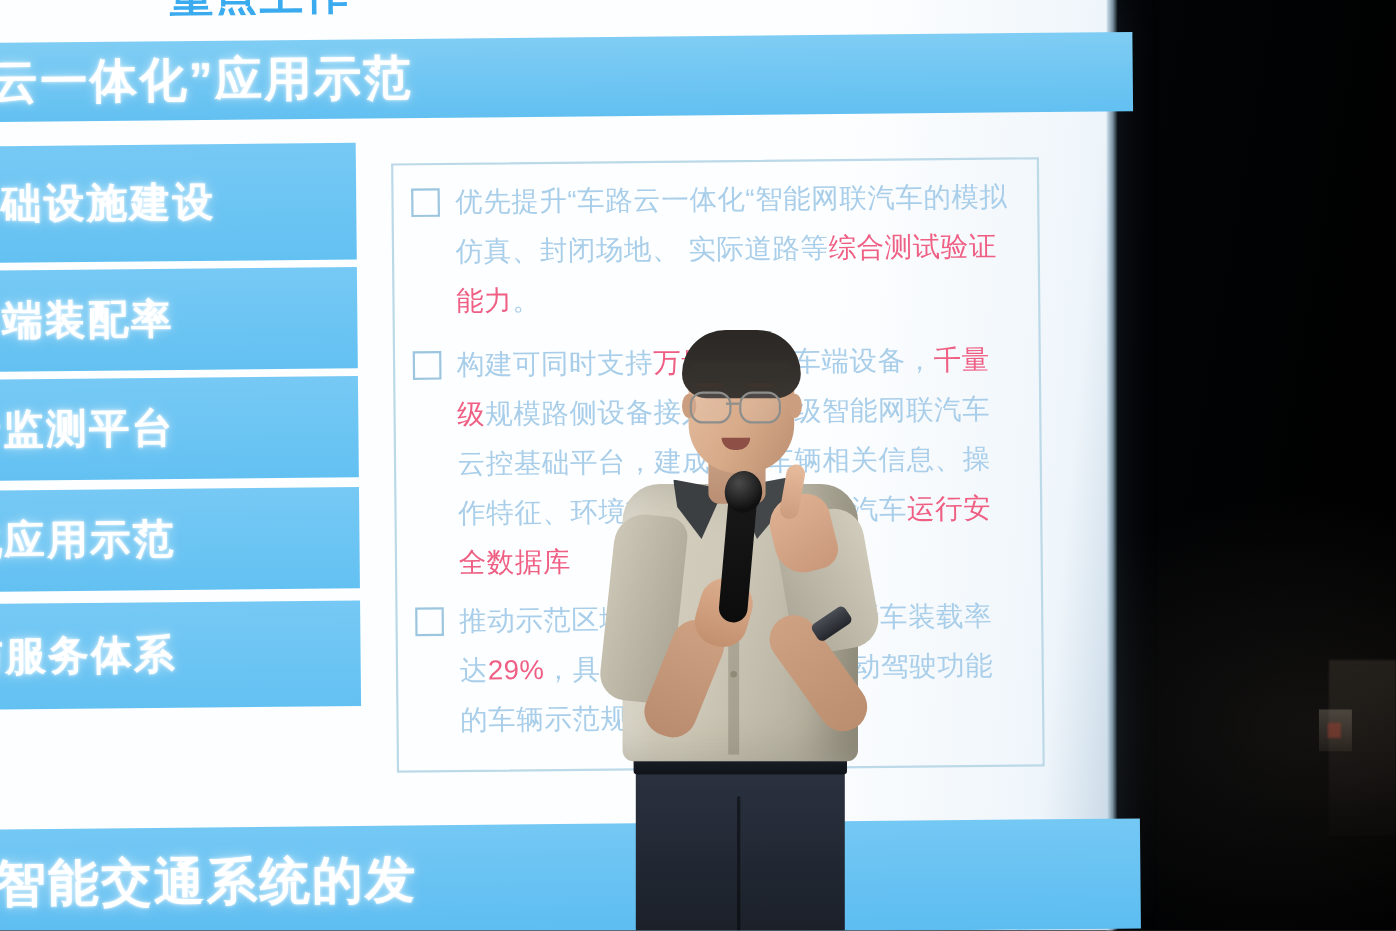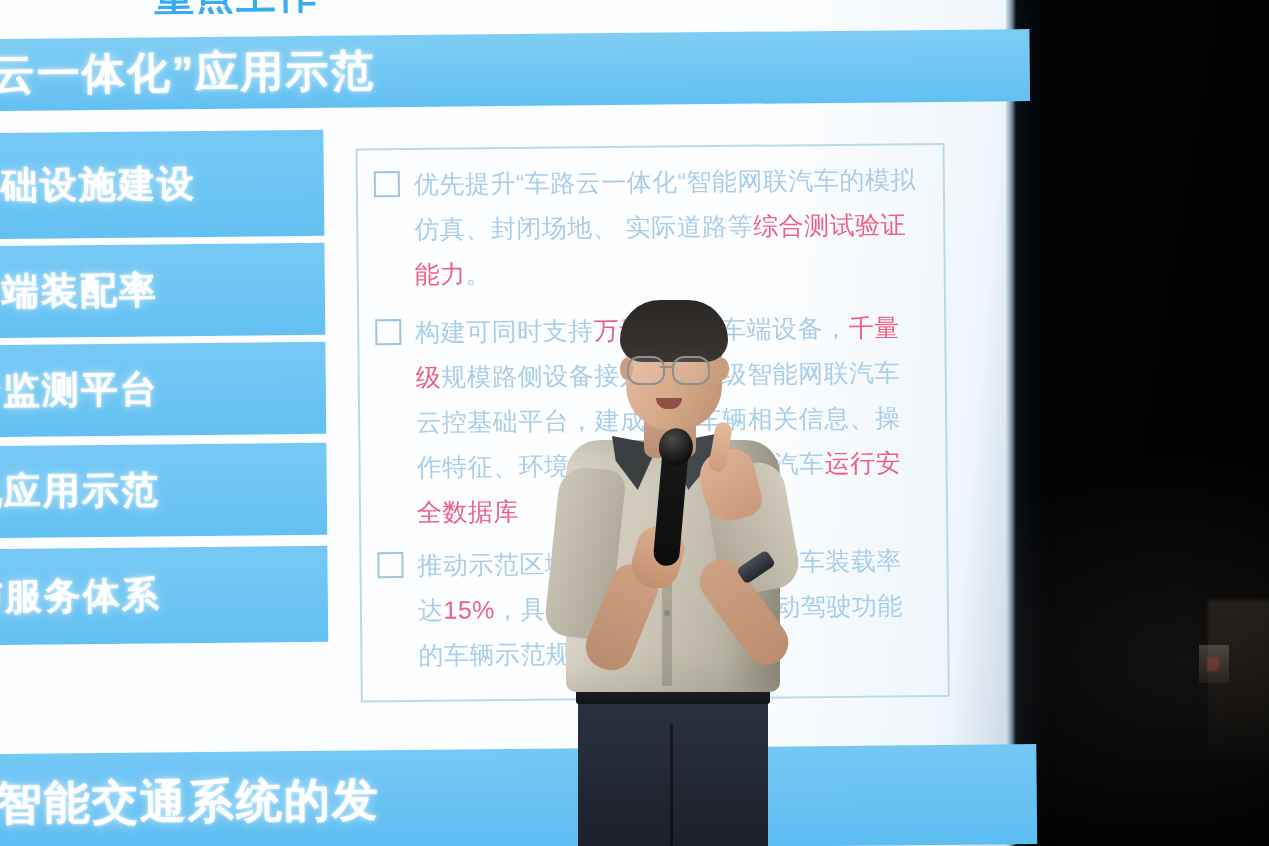--- a/index.html
+++ b/index.html
@@ -169,21 +169,21 @@
         <div class="btext"><span>优先提升“车路云一体化“智能网联汽车的模拟仿真、封闭场地、 实际道路等</span><span class="hi">综合测试验证能力</span><span>。</span></div>
       </div>
 
       <div class="bullet" style="top:160px;">
         <div class="chk"></div>
         <div class="btext"><span>构建可同时支持</span><span class="hi">万量级</span><span>规模车端设备，</span><span class="hi">千量级</span><span>规模路侧设备接入的区域级智能网联汽车云控基础平台，建成具备车辆相关信息、操作特征、环境状态等的智能网联汽车</span><span class="hi">运行安全数据库</span></div>
       </div>
 
       <div class="bullet" style="top:393px;">
         <div class="chk"></div>
-        <div class="btext"><span>推动示范区域内智能化路侧设施新车装载率达</span><span class="hi">15%</span><span>，具备组合辅助驾驶、自动驾驶功能的车辆示范规模不低于千辆</span></div>
+        <div class="btext"><span>推动示范区域内智能化路侧设施新车装载率达</span><span class="hi">29%</span><span>，具备组合辅助驾驶、自动驾驶功能的车辆示范规模不低于千辆</span></div>
       </div>
     </div>
 
     <div class="bottom-bar">
       <div class="t">代智能交通系统的发</div>
     </div>
   </div>
 
   <div class="person">
     <div class="p-legs"></div>

